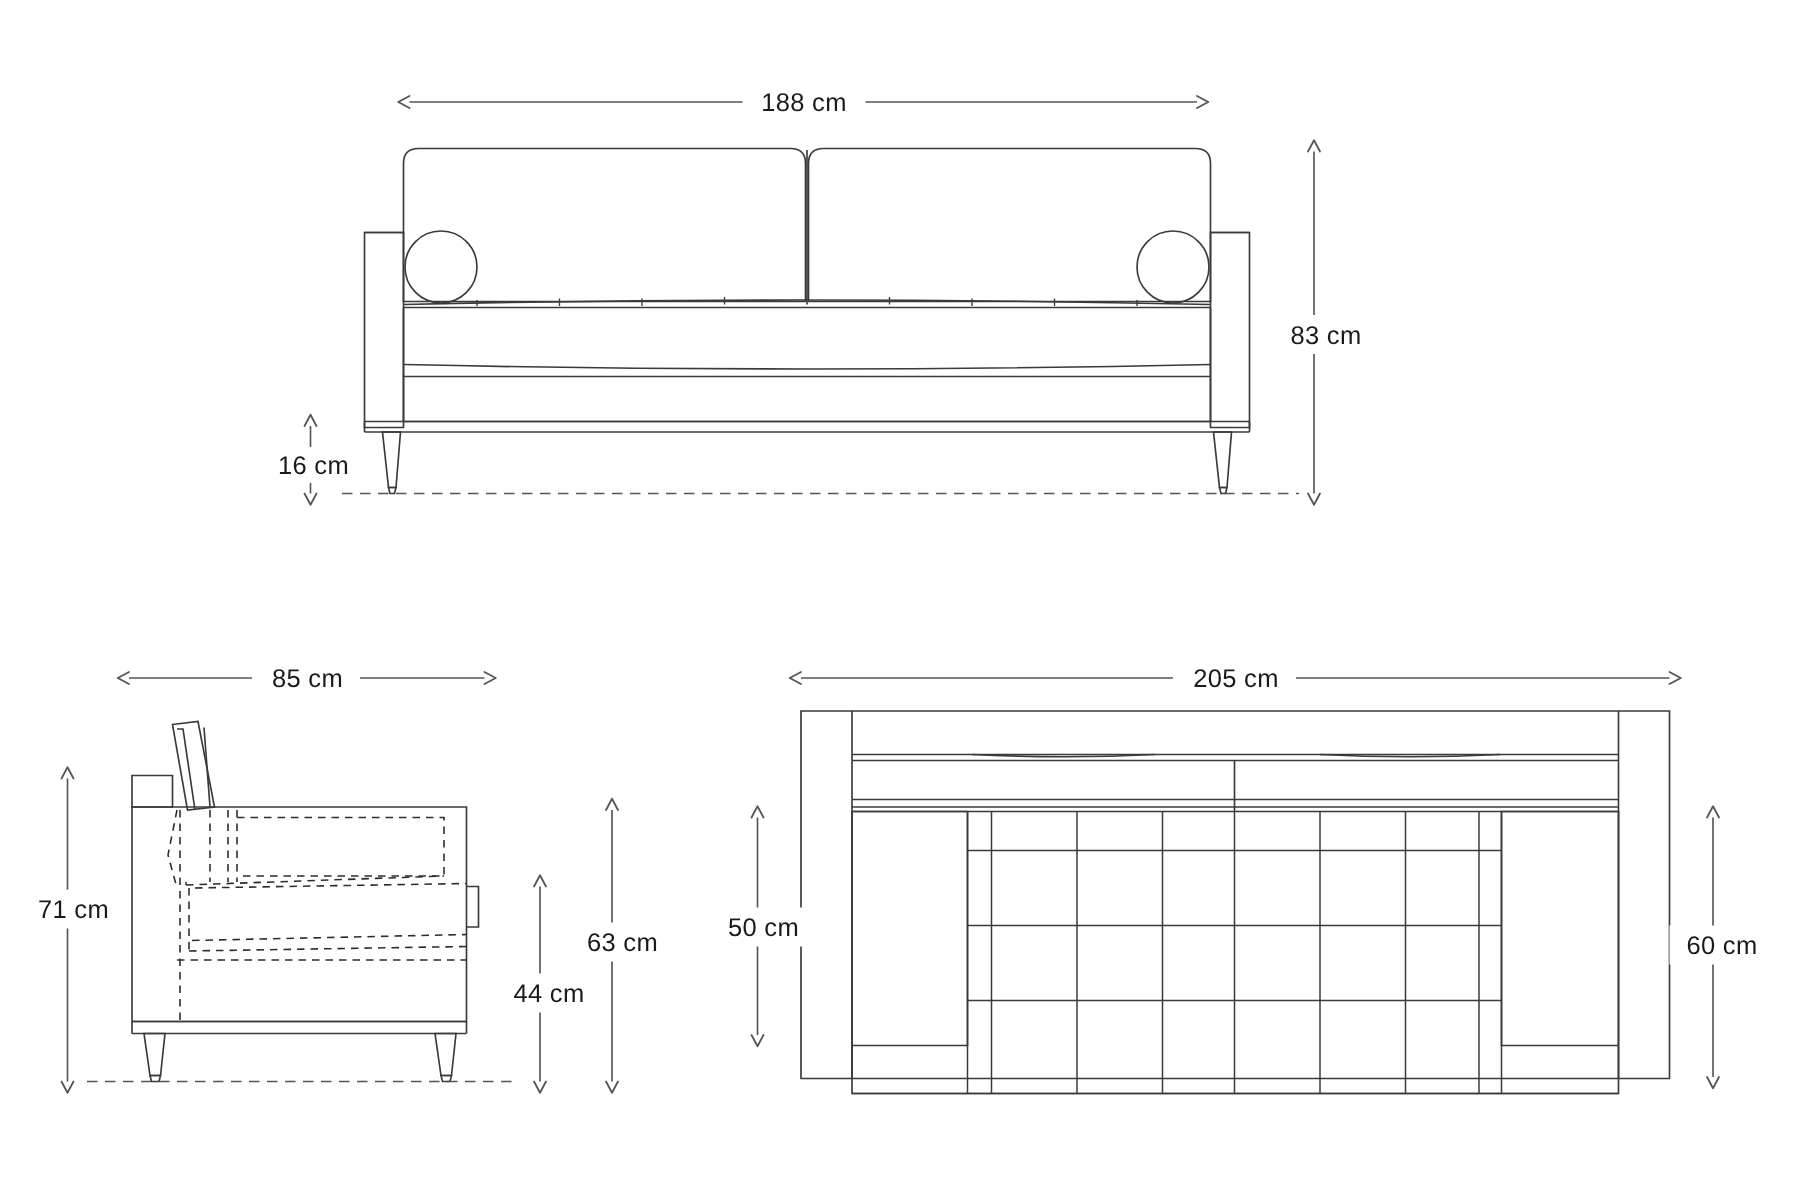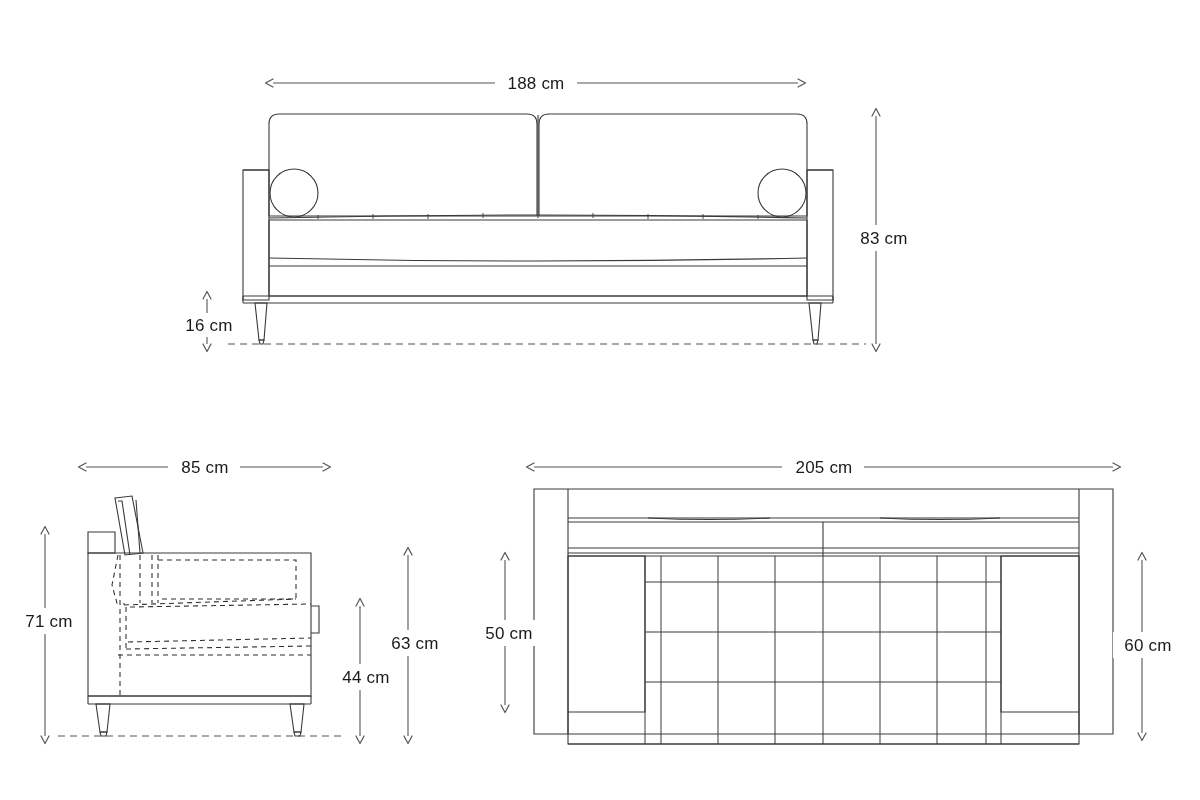--- a/index.html
+++ b/index.html
@@ -14,21 +14,20 @@
     font-family: "Liberation Sans", sans-serif;
     overflow: hidden;
     position: relative;
   }
   #drawing-root {
     position: absolute;
     top: 0;
     left: 0;
     width: 1200px;
     height: 628px;
-    margin-top: 15px;
   }
   svg.sheet {
     display: block;
     width: 1200px;
     height: 800px;
     background: #ffffff;
   }
   .dim-label {
     font-family: "Liberation Sans", sans-serif;
     font-size: 17px;

